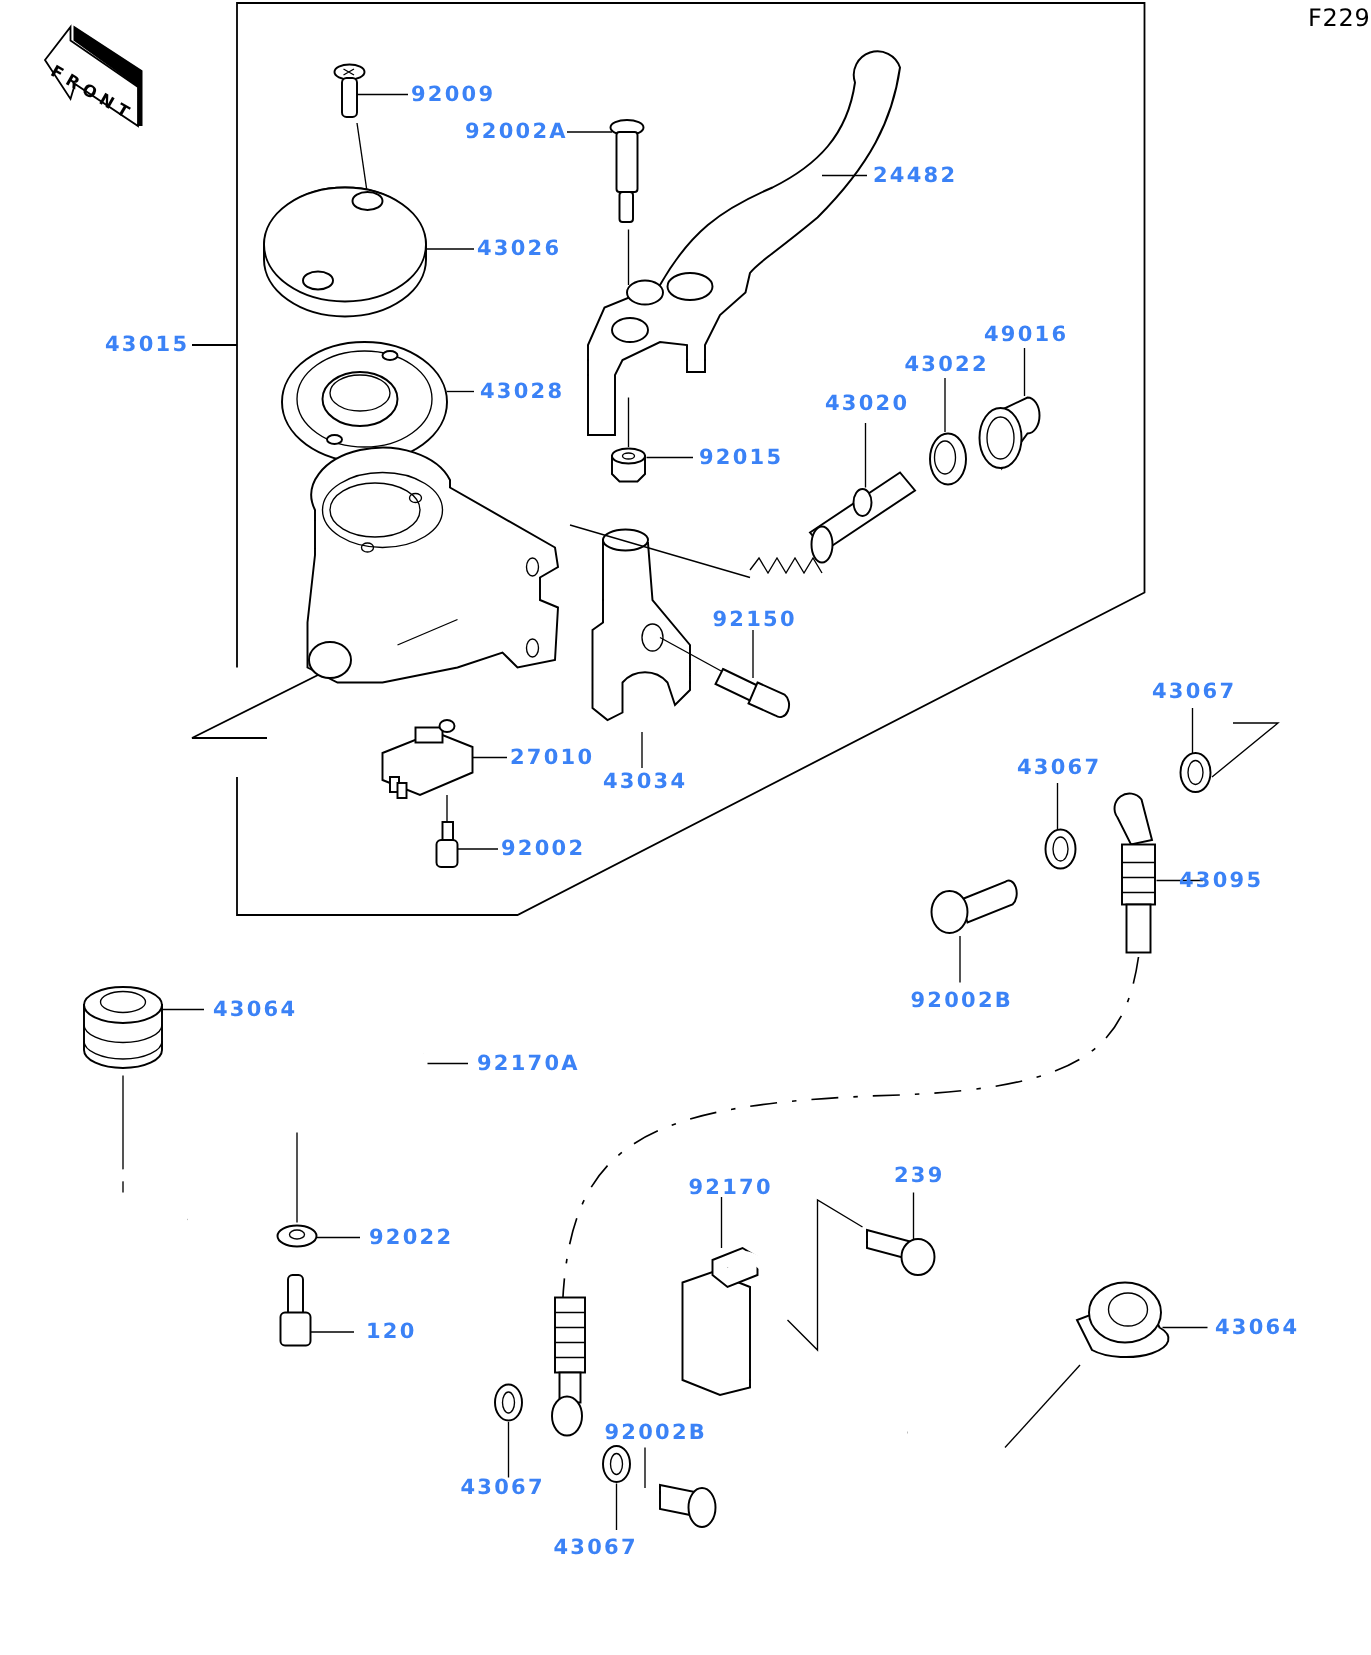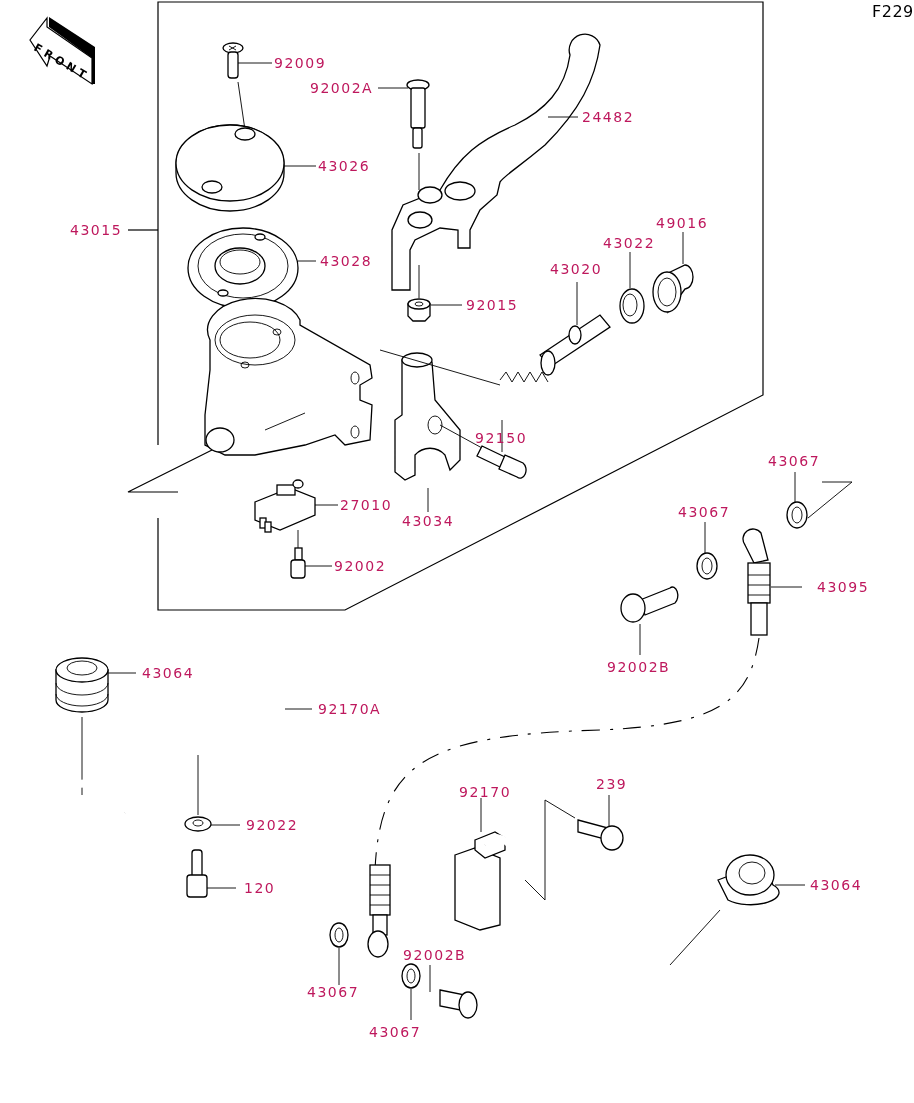--- a/index.html
+++ b/index.html
@@ -2,21 +2,21 @@
 <html><head>
 <meta charset="utf-8">
 <style>
   html,body{margin:0;padding:0;background:#fff;}
   body{width:914px;height:1103px;position:relative;overflow:hidden;font-family:"DejaVu Sans",sans-serif;}
   svg#diagram{position:absolute;left:0;top:0;width:914px;height:1103px;}
   .ln{stroke:#000;stroke-width:1.2;fill:none;}
   .pt{stroke:#000;stroke-width:1.3;fill:#fff;}
   .thin{stroke:#000;stroke-width:0.9;fill:none;}
   .dash{stroke:#000;stroke-width:1.1;fill:none;stroke-dasharray:18 10 3 10;}
-  .lbl{position:absolute;font-family:"DejaVu Sans",sans-serif;font-weight:normal;font-size:14px;letter-spacing:1.5px;color:#be185d;line-height:1;white-space:nowrap;}
+  .lbl{position:absolute;font-family:"DejaVu Sans",sans-serif;font-weight:bold;font-size:14px;letter-spacing:1.5px;color:#3b82f6;line-height:1;white-space:nowrap;}
   .fig{position:absolute;font-family:"DejaVu Sans",sans-serif;font-size:16px;letter-spacing:0.5px;color:#000;}
 </style>
 </head>
 <body>
 
 <svg id="diagram" viewBox="0 0 914 1103">
 
   <g>
     <polyline class="ln" points="158,445 158,2 763,2 763,395 345,610 158,610 158,518"></polyline>
     <polyline class="ln" points="178,492 128,492 216,448"></polyline>
@@ -250,27 +250,27 @@
 <div class="lbl" style="left:274px;top:56px;">92009</div>
 <div class="lbl" style="left:310px;top:81px;">92002A</div>
 <div class="lbl" style="left:582px;top:110px;">24482</div>
 <div class="lbl" style="left:318px;top:159px;">43026</div>
 <div class="lbl" style="left:70px;top:223px;">43015</div>
 <div class="lbl" style="left:320px;top:254px;">43028</div>
 <div class="lbl" style="left:656px;top:216px;">49016</div>
 <div class="lbl" style="left:603px;top:236px;">43022</div>
 <div class="lbl" style="left:550px;top:262px;">43020</div>
 <div class="lbl" style="left:466px;top:298px;">92015</div>
-<div class="lbl" style="left:475px;top:406px;margin-top:25px;">92150</div>
+<div class="lbl" style="left:475px;top:406px;">92150</div>
 <div class="lbl" style="left:340px;top:498px;">27010</div>
 <div class="lbl" style="left:402px;top:514px;">43034</div>
 <div class="lbl" style="left:334px;top:559px;">92002</div>
 <div class="lbl" style="left:768px;top:454px;">43067</div>
 <div class="lbl" style="left:678px;top:505px;">43067</div>
-<div class="lbl" style="left:786px;top:580px;margin-left:31px;">43095</div>
+<div class="lbl" style="left:786px;top:580px;">43095</div>
 <div class="lbl" style="left:607px;top:660px;">92002B</div>
 <div class="lbl" style="left:142px;top:666px;">43064</div>
 <div class="lbl" style="left:318px;top:702px;">92170A</div>
 <div class="lbl" style="left:246px;top:818px;">92022</div>
 <div class="lbl" style="left:244px;top:881px;">120</div>
 <div class="lbl" style="left:459px;top:785px;">92170</div>
 <div class="lbl" style="left:596px;top:777px;">239</div>
 <div class="lbl" style="left:810px;top:878px;">43064</div>
 <div class="lbl" style="left:307px;top:985px;">43067</div>
 <div class="lbl" style="left:403px;top:948px;">92002B</div>

